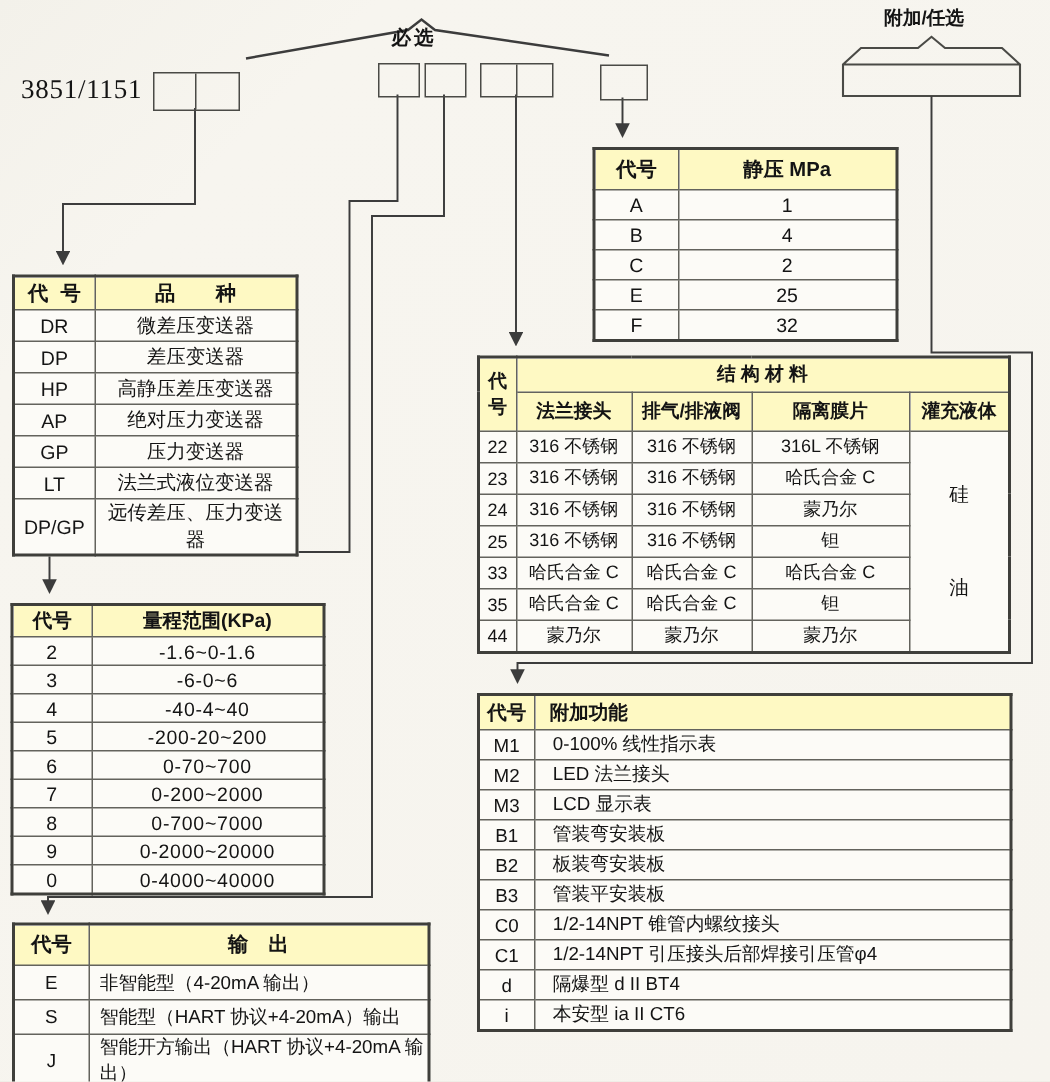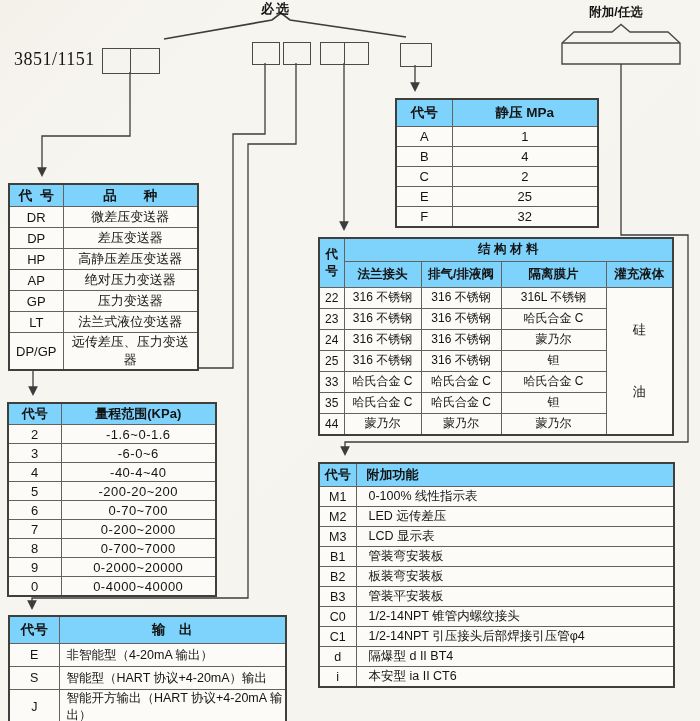--- a/index.html
+++ b/index.html
@@ -6,34 +6,34 @@
   body{
     font-family:"Liberation Sans","DejaVu Sans",sans-serif;
     background:#e9e7e0;
   }
   .canvas{
     position:relative;width:700px;height:721px;overflow:hidden;
     background:linear-gradient(135deg,#f3f1ea 0%,#f7f5ef 18%,#f6f4ee 100%);
   }
   .wires{position:absolute;left:0;top:0;pointer-events:none;}
   .lbl{position:absolute;color:#141414;white-space:nowrap;}
-  .lbl-bixuan{left:248px;top:0;width:56px;text-align:center;font-size:13px;font-weight:bold;letter-spacing:2px;}
+  .lbl-bixuan{left:248px;top:16px;width:56px;text-align:center;font-size:13px;font-weight:bold;letter-spacing:2px;}
   .lbl-fujia{left:578px;top:4px;width:76px;text-align:center;font-size:12.5px;font-weight:bold;}
   .lbl-model{left:14px;top:49px;font-family:Liberation Serif, serif;font-size:18px;letter-spacing:0.5px;}
   .cellbox{position:absolute;border:1.4px solid #4a4a46;background:transparent;}
   .cellbox .div{position:absolute;top:0;bottom:0;width:0;border-left:1.3px solid #4a4a46;}
   table.tbl{
     position:absolute;border-collapse:collapse;table-layout:fixed;
     background:#fcfbf7;border:2px solid #3f3f3b;
   }
   .tbl th,.tbl td{
     border:1px solid #63635d;color:#141414;
     text-align:center;vertical-align:middle;padding:0 2px;overflow:hidden;
   }
-  .tbl th{background:#7dd3fc;font-weight:bold;}
+  .tbl th{background:#fef9c3;font-weight:bold;}
   .t-pinzhong th{height:21px;font-size:13.5px;font-family:Liberation Mono, monospace;}
   .t-pinzhong td{height:20px;font-size:13px;margin-top:48px;}
   .t-jingya th{height:26px;font-size:13.5px;}
   .t-jingya td{height:19px;font-size:13px;}
   .t-jiegou th{font-size:12.5px;white-space:nowrap;}
   .t-jiegou .hr1{height:23px;}
   .t-jiegou .hr2 th{height:25px;}
   .t-jiegou td{height:20px;font-size:12px;white-space:nowrap;}
   .t-jiegou .fill-cell{white-space:pre-line;line-height:2.4;font-size:13px;}
   .t-liangcheng th{height:20px;font-size:13px;}
@@ -325,21 +325,21 @@
       <th>附加功能</th>
     </tr>
       </thead>
     <tbody>
         <tr>
           <td>M1</td>
           <td>0-100% 线性指示表</td>
         </tr>
         <tr>
           <td>M2</td>
-          <td>LED 远传差压</td>
+          <td>LED 法兰接头</td>
         </tr>
         <tr>
           <td>M3</td>
           <td>LCD 显示表</td>
         </tr>
         <tr>
           <td>B1</td>
           <td>管装弯安装板</td>
         </tr>
         <tr>

